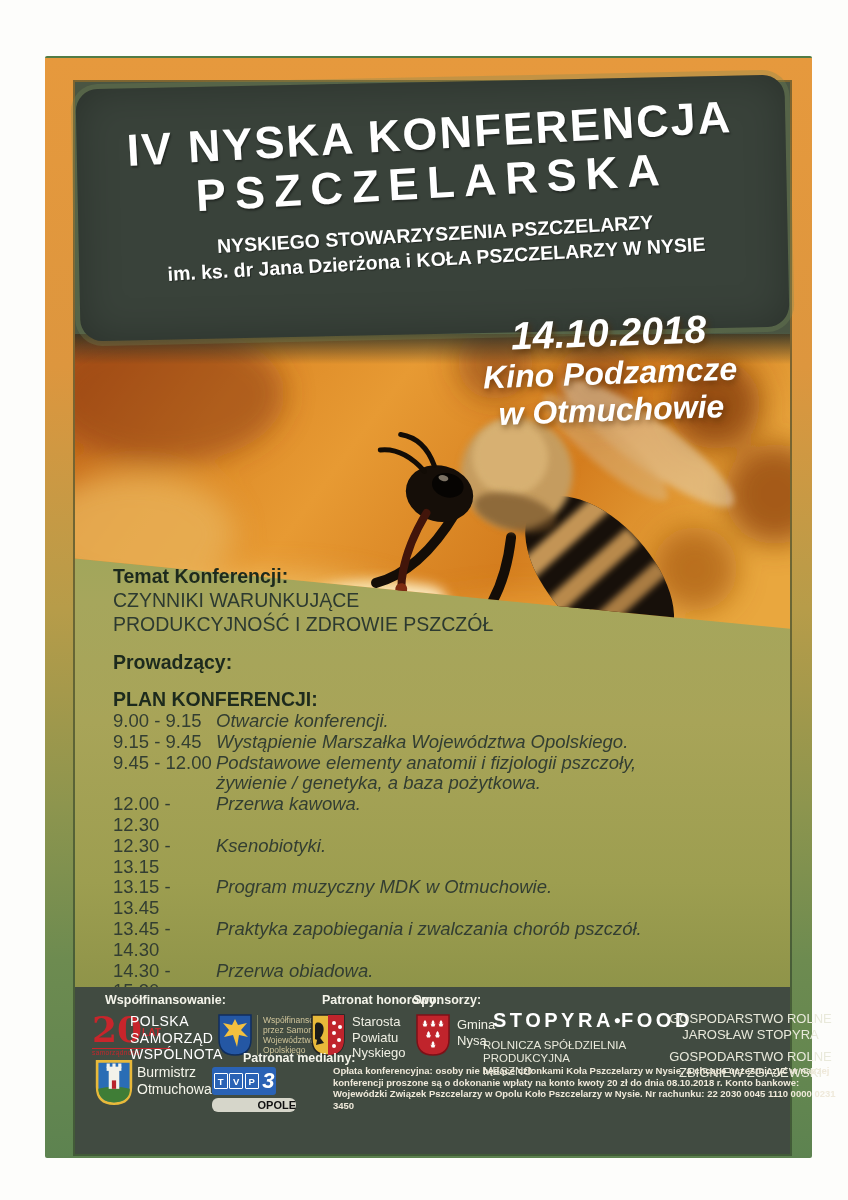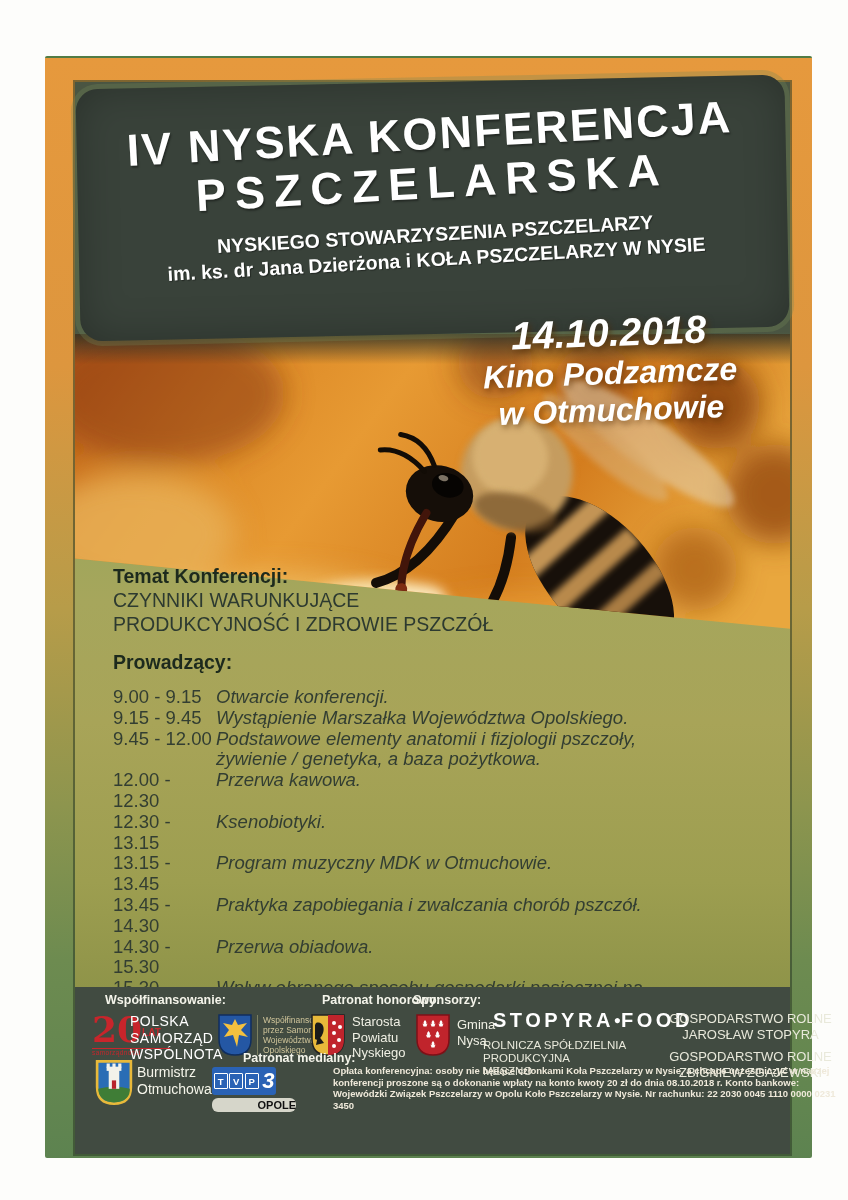--- a/index.html
+++ b/index.html
@@ -206,20 +206,21 @@
       <div class="content-text">
         <div class="topic-sec">
           <div class="section-label">Temat Konferencji:</div>
           <div class="topic-line">CZYNNIKI WARUNKUJĄCE</div>
           <div class="topic-line">PRODUKCYJNOŚĆ I ZDROWIE PSZCZÓŁ</div>
         </div>
         <div class="speaker-sec">
           <div class="section-label">Prowadzący:</div>
         </div>
         <div class="agenda-sec">
+          <div class="section-label">PLAN KONFERENCJI:</div>
           <div id="agenda-rows">
               <div class="agenda-row">
                 <div class="agenda-time">9.00 - 9.15</div>
                 <div class="agenda-desc">Otwarcie konferencji.</div>
               </div>
               <div class="agenda-row">
                 <div class="agenda-time">9.15 - 9.45</div>
                 <div class="agenda-desc">Wystąpienie Marszałka Województwa Opolskiego.</div>
               </div>
               <div class="agenda-row">

